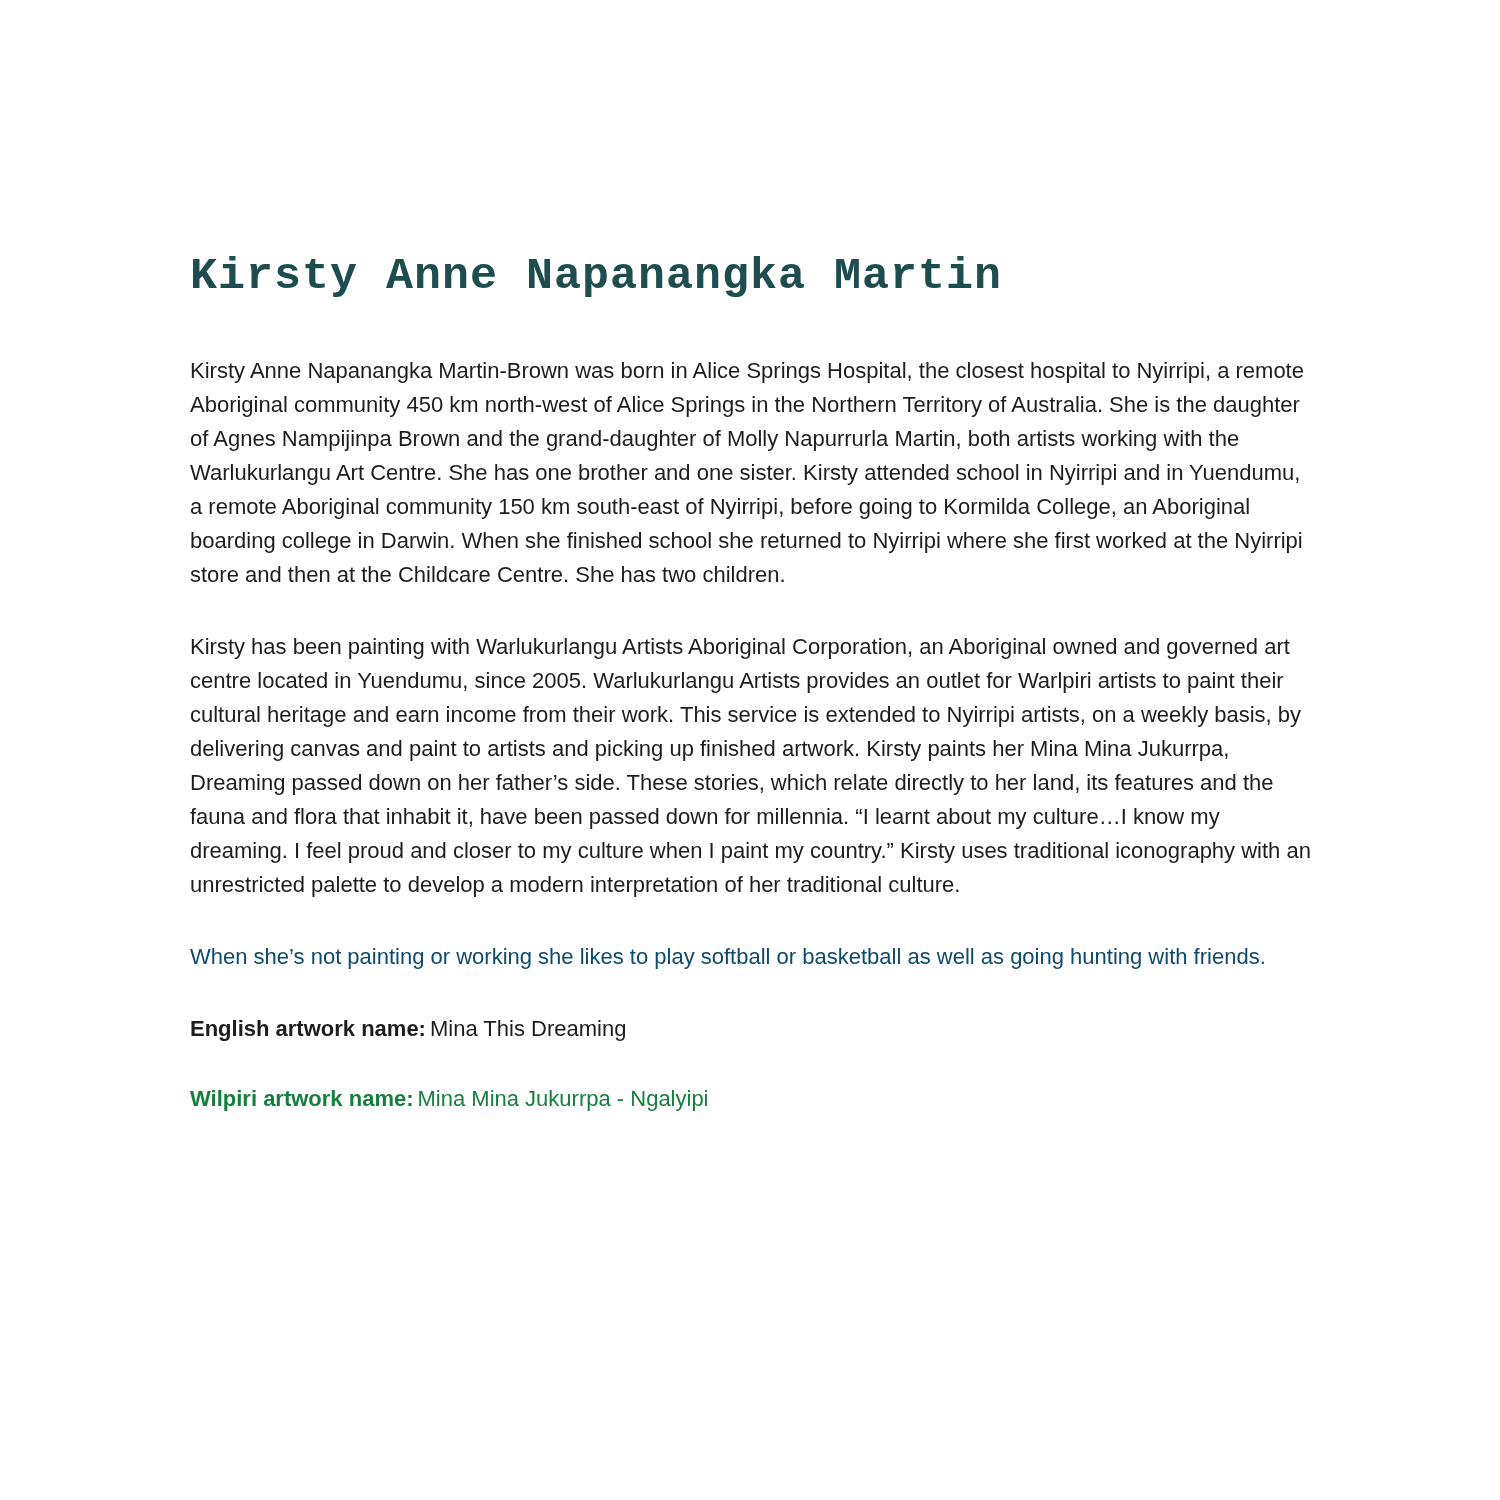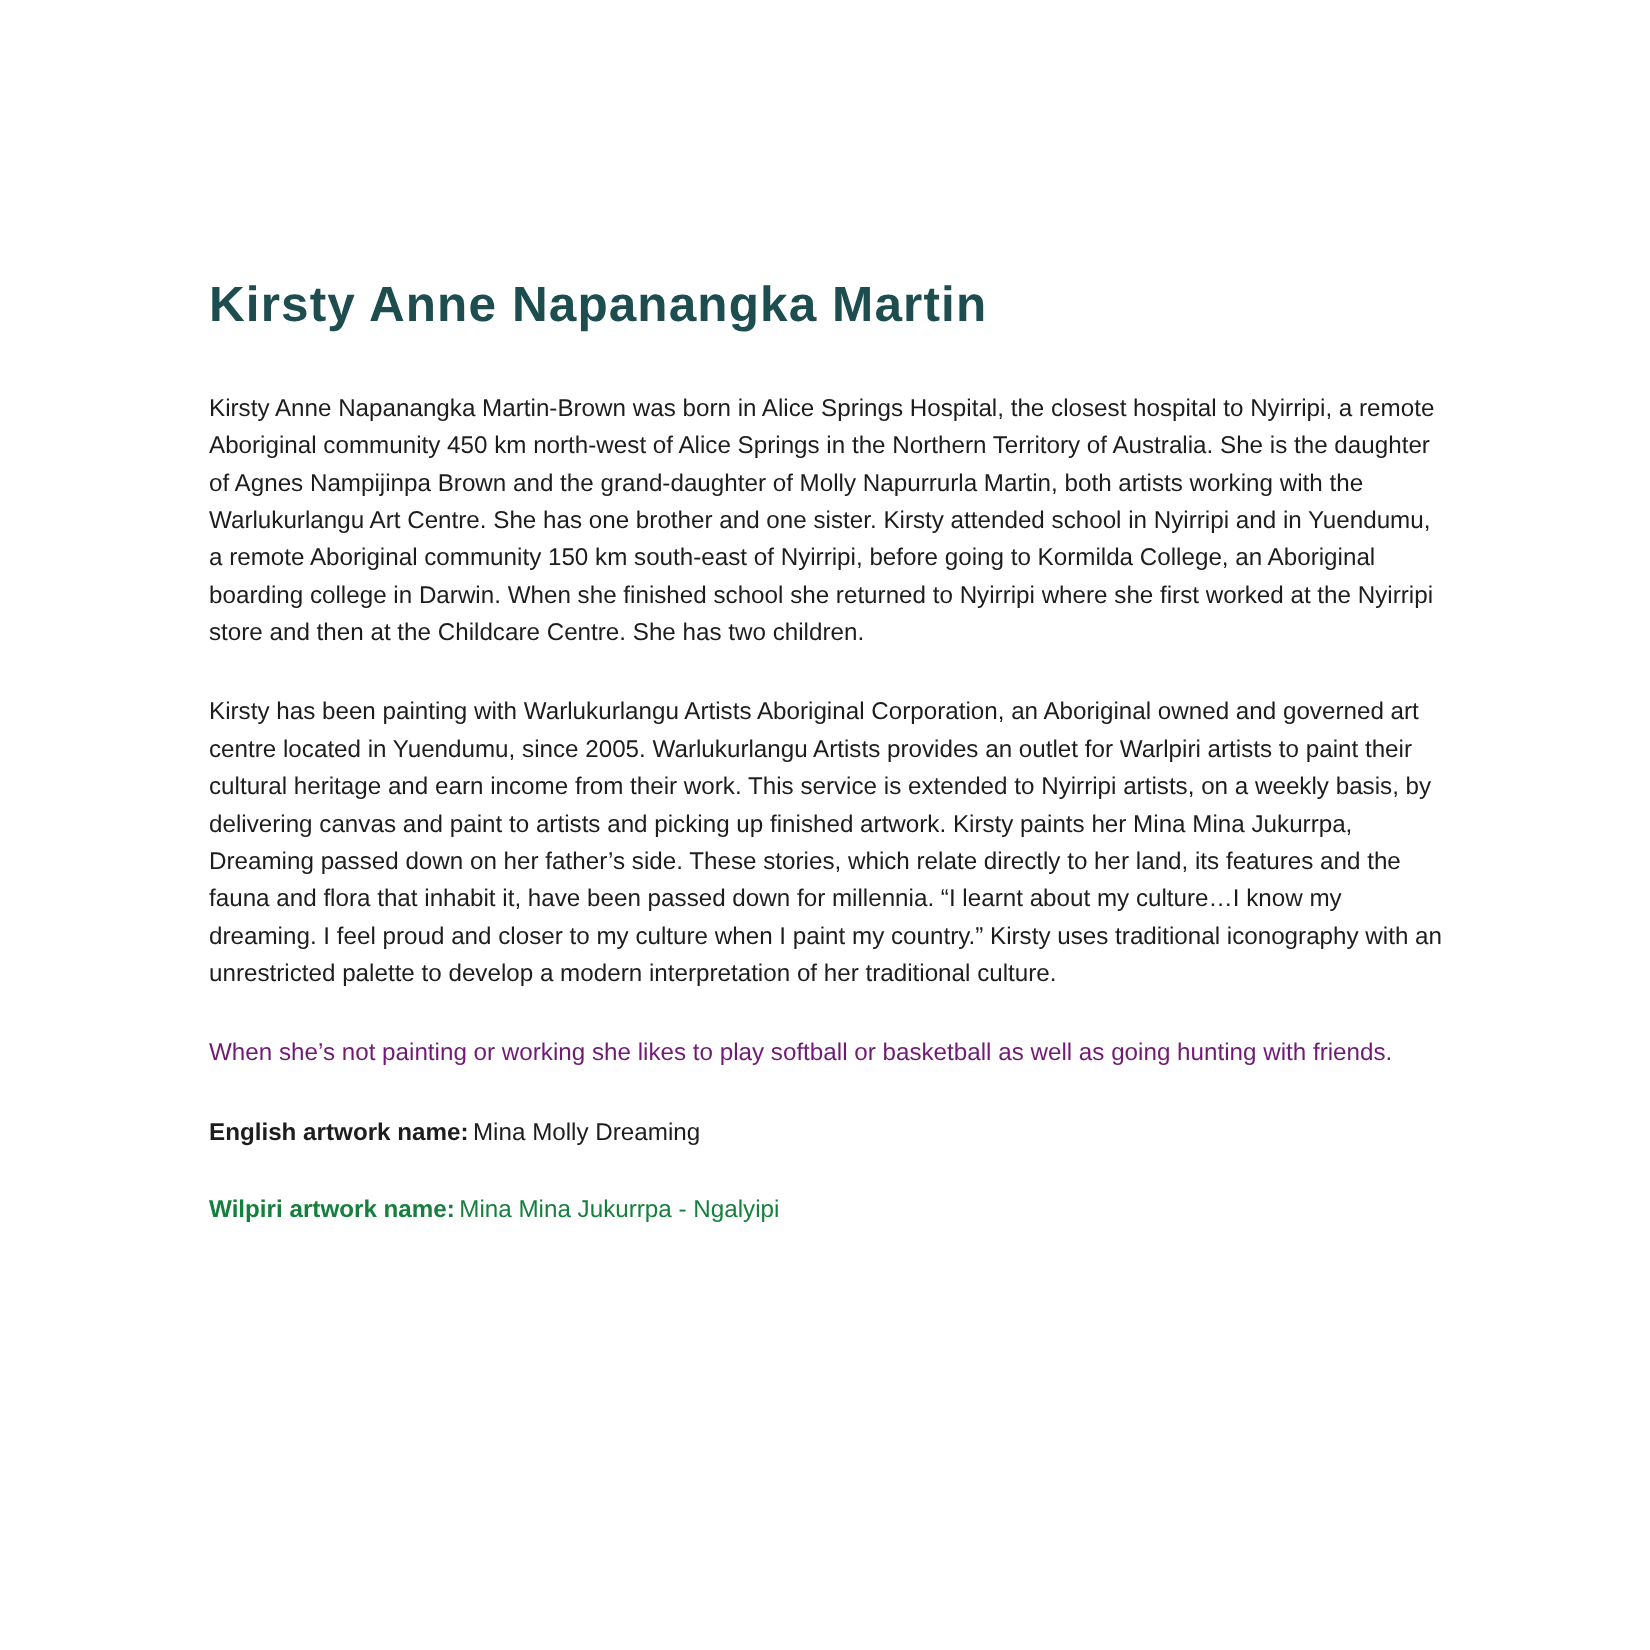--- a/index.html
+++ b/index.html
@@ -15,21 +15,21 @@
   .page {
     box-sizing: border-box;
     width: 1500px;
     height: 1500px;
     padding: 252px 186px 0 190px;
     background: #ffffff;
     overflow: hidden;
   }
   .title {
     margin: 0 0 52px 0;
-    font-family: Liberation Sans, sans-serif;
+    font-family: Liberation Mono, monospace;
     font-weight: 700;
     font-size: 45px;
     line-height: 1.1;
     letter-spacing: 1px;
     color: #1d4d4f;
   }
   .body-para {
     margin: 0 0 38px 0;
     max-width: 1124px;
     font-size: 22px;
@@ -47,22 +47,22 @@
 </head>
 <body>
 
 <div class="page" style="background: rgb(255, 255, 255);">
   <h1 class="title" style="color: rgb(29, 77, 79);">Kirsty Anne Napanangka Martin</h1>
 
   <p class="body-para" style="color: rgb(29, 29, 29);">Kirsty Anne Napanangka Martin-Brown was born in Alice Springs Hospital, the closest hospital to Nyirripi, a remote Aboriginal community 450 km north-west of Alice Springs in the Northern Territory of Australia. She is the daughter of Agnes Nampijinpa Brown and the grand-daughter of Molly Napurrurla Martin, both artists working with the Warlukurlangu Art Centre. She has one brother and one sister. Kirsty attended school in Nyirripi and in Yuendumu, a remote Aboriginal community 150 km south-east of Nyirripi, before going to Kormilda College, an Aboriginal boarding college in Darwin. When she finished school she returned to Nyirripi where she first worked at the Nyirripi store and then at the Childcare Centre. She has two children.</p>
 
   <p class="body-para" style="color: rgb(29, 29, 29);">Kirsty has been painting with Warlukurlangu Artists Aboriginal Corporation, an Aboriginal owned and governed art centre located in Yuendumu, since 2005. Warlukurlangu Artists provides an outlet for Warlpiri artists to paint their cultural heritage and earn income from their work. This service is extended to Nyirripi artists, on a weekly basis, by delivering canvas and paint to artists and picking up finished artwork. Kirsty paints her Mina Mina Jukurrpa, Dreaming passed down on her father’s side. These stories, which relate directly to her land, its features and the fauna and flora that inhabit it, have been passed down for millennia. “I learnt about my culture…I know my dreaming. I feel proud and closer to my culture when I paint my country.” Kirsty uses traditional iconography with an unrestricted palette to develop a modern interpretation of her traditional culture.</p>
 
-  <p class="body-para" style="color: #701a75;">When she’s not painting or working she likes to play softball or basketball as well as going hunting with friends.</p>
+  <p class="body-para" style="color: #0c4a6e;">When she’s not painting or working she likes to play softball or basketball as well as going hunting with friends.</p>
 
   <p class="body-para artwork-line" style="color: rgb(29, 29, 29);">
-    <strong class="artwork-label">English artwork name:</strong><span>Mina Molly Dreaming</span>
+    <strong class="artwork-label">English artwork name:</strong><span>Mina This Dreaming</span>
   </p>
 
   <p class="body-para artwork-line" style="color: #15803d;">
     <strong class="artwork-label">Wilpiri artwork name:</strong><span>Mina Mina Jukurrpa - Ngalyipi</span>
   </p>
 </div>
 
 </body></html>

